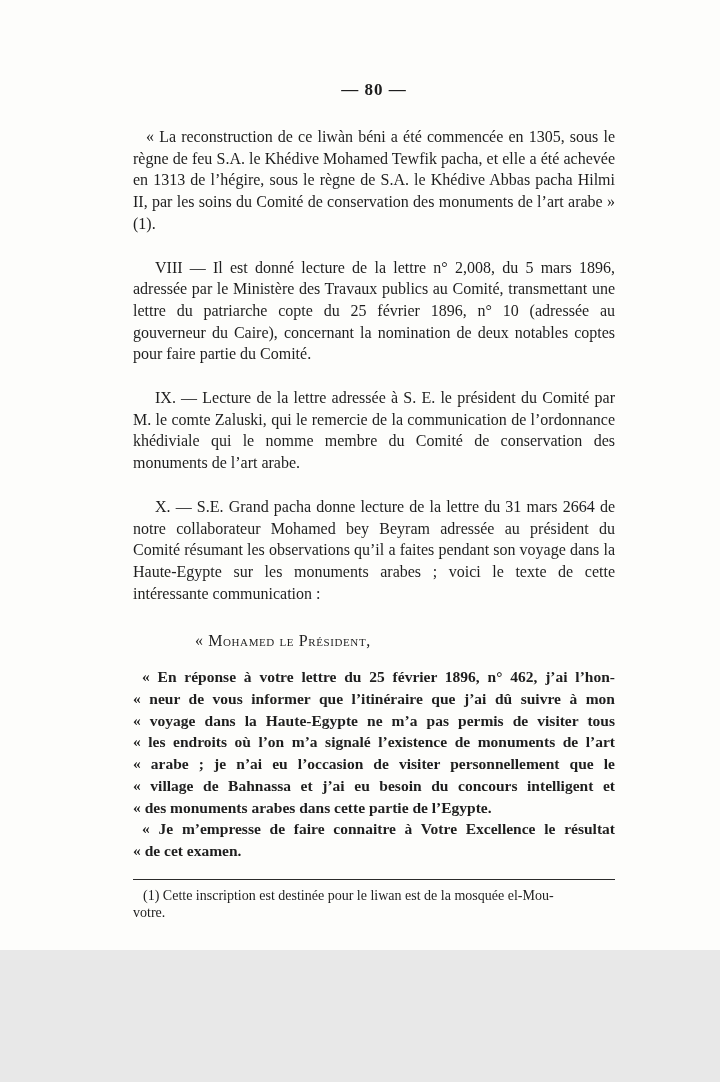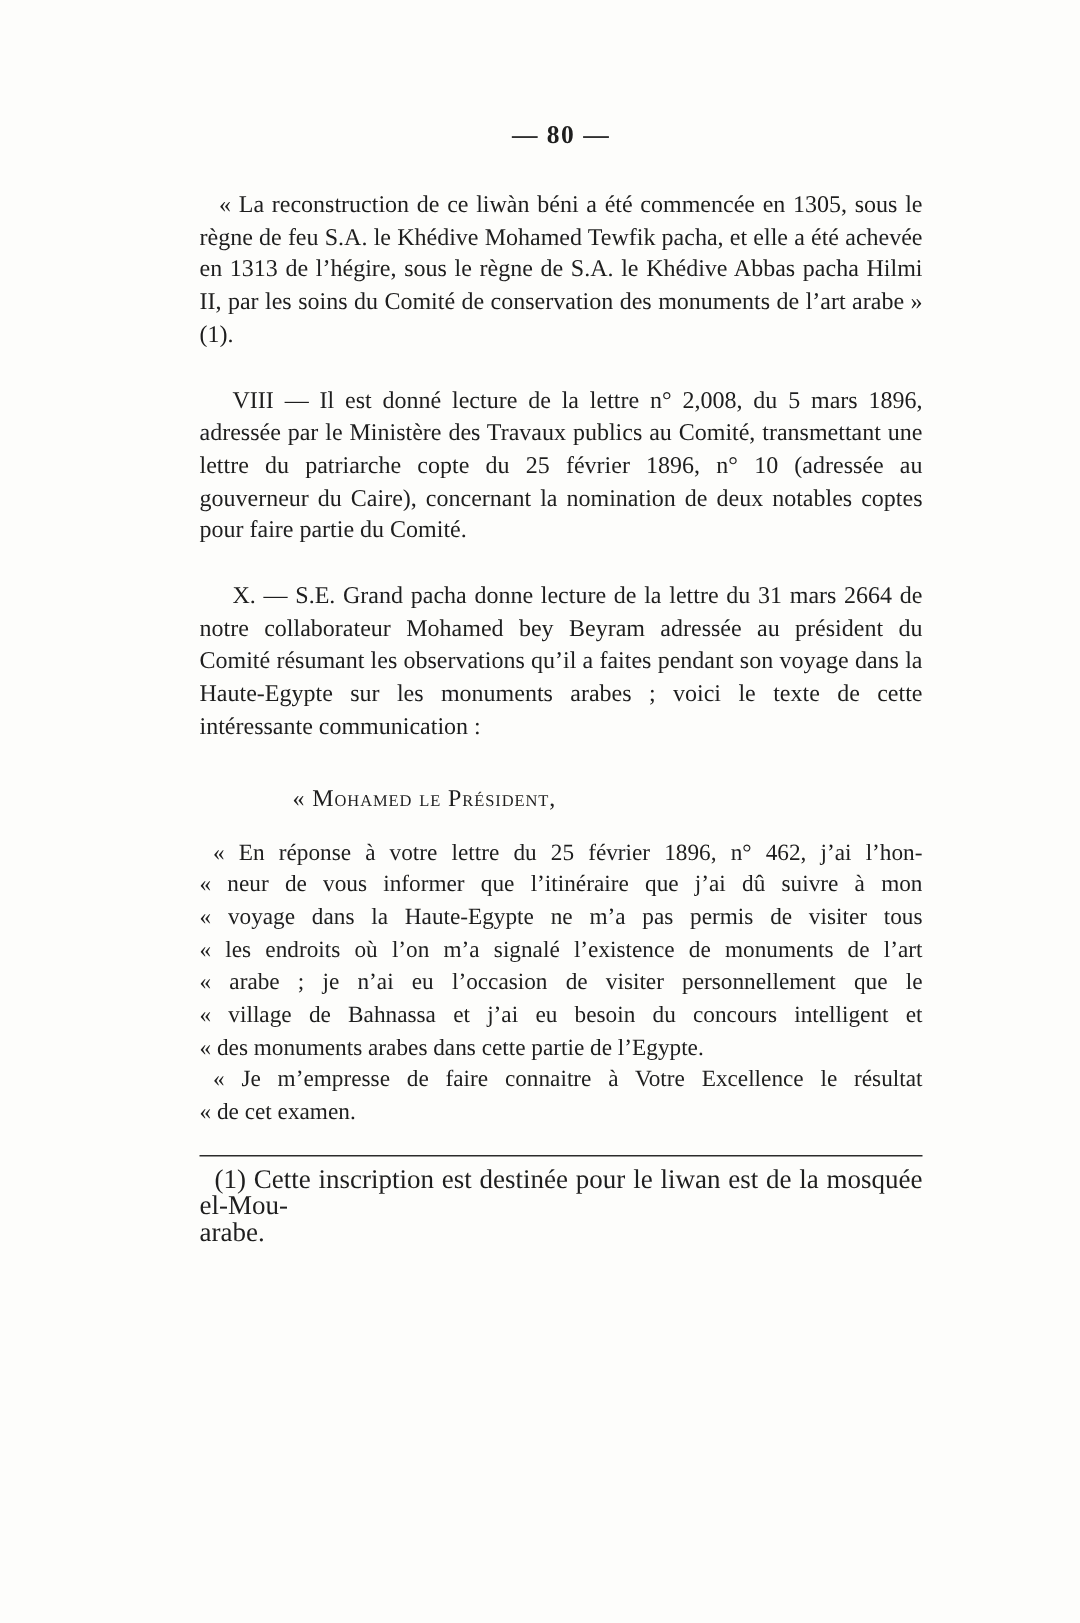--- a/index.html
+++ b/index.html
@@ -3,21 +3,21 @@
 <meta charset="utf-8">
 <style>
   html, body {
     margin: 0;
     padding: 0;
     background: #e8e8e8;
   }
   .page {
     position: relative;
     width: 720px;
-    height: 1082px;
+    height: 950px;
     margin: 0;
     background: #fdfdfb;
     color: #1e1e1e;
     font-family: "Liberation Serif", "DejaVu Serif", serif;
     overflow: hidden;
   }
   .content {
     width: 482px;
     padding: 80px 0 0 133px;
   }
@@ -44,56 +44,58 @@
     letter-spacing: 0.6px;
     margin: 28px 0 16px 62px;
   }
   .letter {
     font-size: 15.5px;
     line-height: 21.7px;
   }
   .lline {
     min-height: 21.7px;
     white-space: normal;
+    font-weight: bold;
   }
   .lline.just {
     text-align: justify;
     -moz-text-align-last: justify;
     text-align-last: justify;
   }
   .lline.ind {
     padding-left: 9px;
   }
   .footnote-rule {
     width: 482px;
     border: none;
     border-top: 1.5px solid #2b2b2b;
     margin: 17px 0 7px 0;
   }
   .footnote {
-    font-size: 18px;
+    font-size: 14px;
     line-height: 17.5px;
     text-align: justify;
   }
   .fline-first {
     text-indent: 10px;
   }
 </style>
 </head>
 <body>
 
 <div class="page">
   <div class="content">
 
     <div class="page-number">— 80 —</div>
 
     <p class="para quote-para">« La reconstruction de ce liwàn béni a été commencée en 1305, sous le règne de feu S.A. le Khédive Mohamed Tewfik pacha, et elle a été achevée en 1313 de l’hégire, sous le règne de S.A. le Khédive Abbas pacha Hilmi II, par les soins du Comité de conservation des monuments de l’art arabe » (1).</p>
 
     <p class="para">VIII — Il est donné lecture de la lettre n° 2,008, du 5 mars 1896, adressée par le Ministère des Travaux publics au Comité, transmettant une lettre du patriarche copte du 25 février 1896, n° 10 (adressée au gouverneur du Caire), concernant la nomination de deux notables coptes pour faire partie du Comité.</p>
 
+    <p class="para">IX. — Lecture de la lettre adressée à S. E. le président du Comité par M. le comte Zaluski, qui le remercie de la communication de l’ordonnance khédiviale qui le nomme membre du Comité de conservation des monuments de l’art arabe.</p>
 
     <p class="para">X. — S.E. Grand pacha donne lecture de la lettre du 31 mars 2664 de notre collaborateur Mohamed bey Beyram adressée au président du Comité résumant les observations qu’il a faites pendant son voyage dans la Haute-Egypte sur les monuments arabes ; voici le texte de cette intéressante communication :</p>
 
     <div class="salutation">« Mohamed le Président,</div>
 
     <div class="letter">
       <div class="lline just ind">« En réponse à votre lettre du 25 février 1896, n° 462, j’ai l’hon-</div>
       <div class="lline just">« neur de vous informer que l’itinéraire que j’ai dû suivre à mon</div>
       <div class="lline just">« voyage dans la Haute-Egypte ne m’a pas permis de visiter tous</div>
       <div class="lline just">« les endroits où l’on m’a signalé l’existence de monuments de l’art</div>
@@ -101,17 +103,17 @@
       <div class="lline just">« village de Bahnassa et j’ai eu besoin du concours intelligent et</div>
       <div class="lline">« des monuments arabes dans cette partie de l’Egypte.</div>
       <div class="lline just ind">« Je m’empresse de faire connaitre à Votre Excellence le résultat</div>
       <div class="lline">« de cet examen.</div>
     </div>
 
     <hr class="footnote-rule">
 
     <div class="footnote">
       <div class="fline fline-first">(1) Cette inscription est destinée pour le liwan est de la mosquée el-Mou-</div>
-      <div class="fline">arabe.</div>
+      <div class="fline">votre.</div>
     </div>
 
   </div>
 </div>
 
 </body></html>

